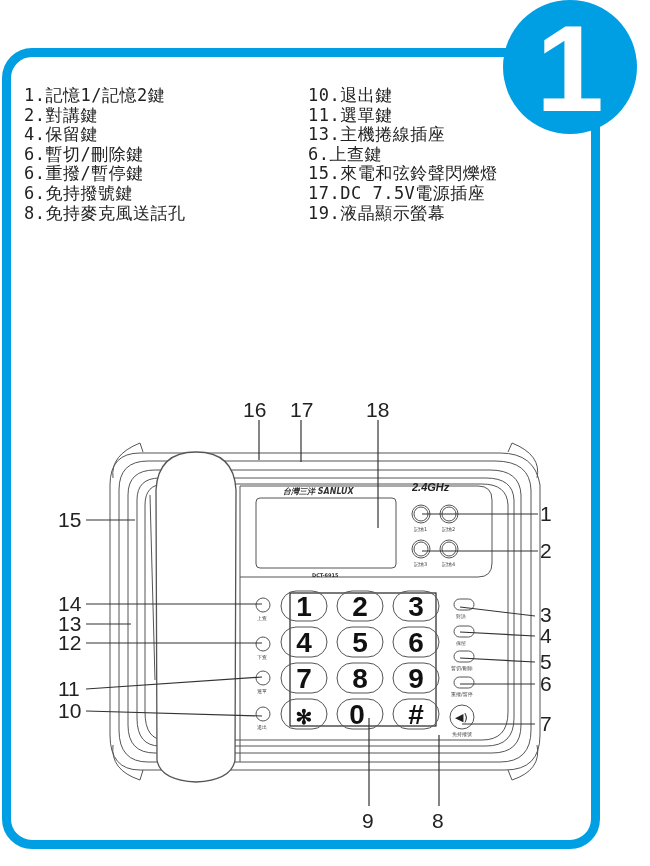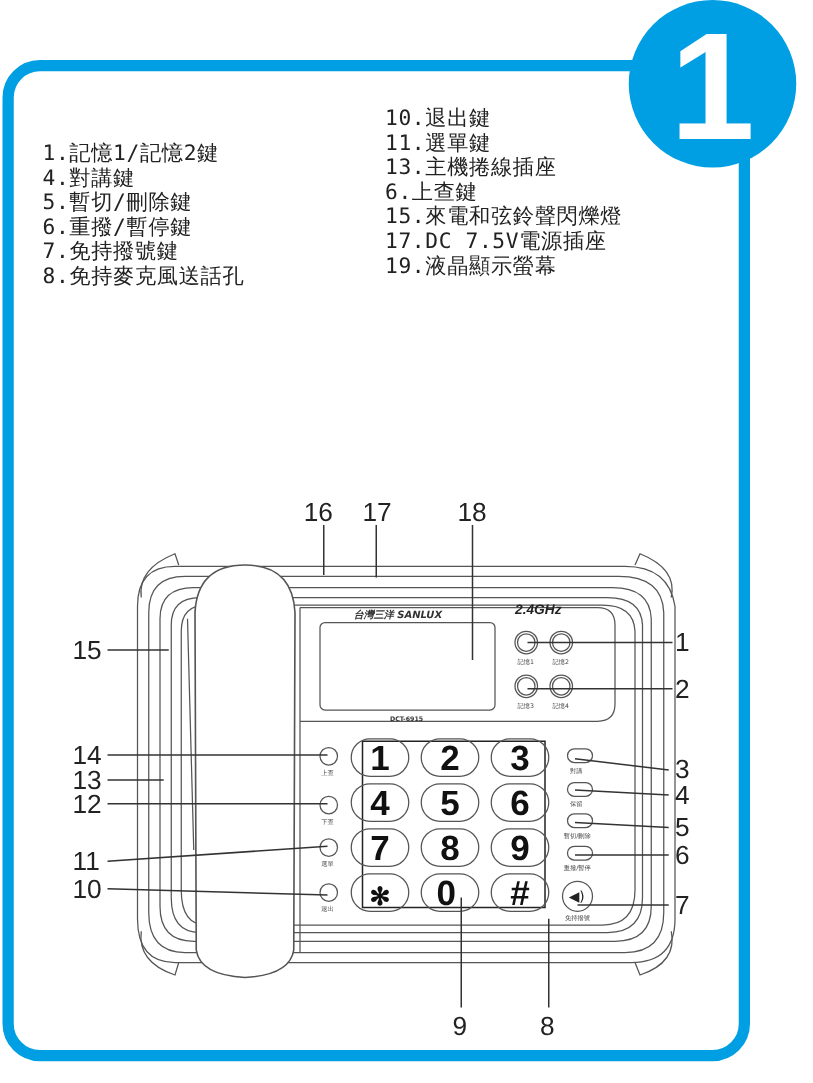--- a/index.html
+++ b/index.html
@@ -8,43 +8,44 @@
     position: absolute; left: 2px; top: 48px; width: 598px; height: 801px;
     border: 9px solid #009fe3; border-radius: 30px; box-sizing: border-box; background: #fff;
   }
   .badge {
     position: absolute; left: 503px; top: 0px; width: 134px; height: 134px; border-radius: 50%;
     background: #009fe3; display: flex; align-items: center; justify-content: center;
   }
   .badge span { color: #fff; font-family: "Liberation Sans", sans-serif; font-weight: bold; font-size: 122px; line-height: 1; margin-top: 4px; }
   .legend { position: absolute; top: 86px; font-family: "DejaVu Sans Mono", monospace; font-size: 17px; line-height: 19.6px; color: #222; letter-spacing: 0.5px; }
   .legend div { white-space: nowrap; }
-  .legend.left { left: 34px; margin-top: 28px; }
+  .legend.left { left: 24px; }
   .legend.right { left: 308px; }
   svg { position: absolute; left: 0; top: 0; }
   .callout { font-family: "Liberation Sans", sans-serif; font-size: 21px; fill: #222; }
   .ln { stroke: #333; stroke-width: 1.2; fill: none; }
   .ol { stroke: #555; stroke-width: 1; fill: none; }
   .tiny { font-family: "DejaVu Sans", sans-serif; font-size: 5px; fill: #444; }
   .key { font-family: "Liberation Sans", sans-serif; font-weight: bold; font-size: 28px; fill: #111; }
 </style>
 </head>
 <body>
 
 <div class="frame"></div>
 <div class="badge">
   <span>1</span>
 </div>
 
 <div class="legend left">
   <div>1.記憶1/記憶2鍵</div>
-  <div>4.對講鍵</div>
-  <div>5.暫切/刪除鍵</div>
+  <div>2.對講鍵</div>
+  <div>4.保留鍵</div>
+  <div>6.暫切/刪除鍵</div>
   <div>6.重撥/暫停鍵</div>
-  <div>7.免持撥號鍵</div>
+  <div>6.免持撥號鍵</div>
   <div>8.免持麥克風送話孔</div>
 </div>
 <div class="legend right">
   <div>10.退出鍵</div>
   <div>11.選單鍵</div>
   <div>13.主機捲線插座</div>
   <div>6.上查鍵</div>
   <div>15.來電和弦鈴聲閃爍燈</div>
   <div>17.DC 7.5V電源插座</div>
   <div>19.液晶顯示螢幕</div>

